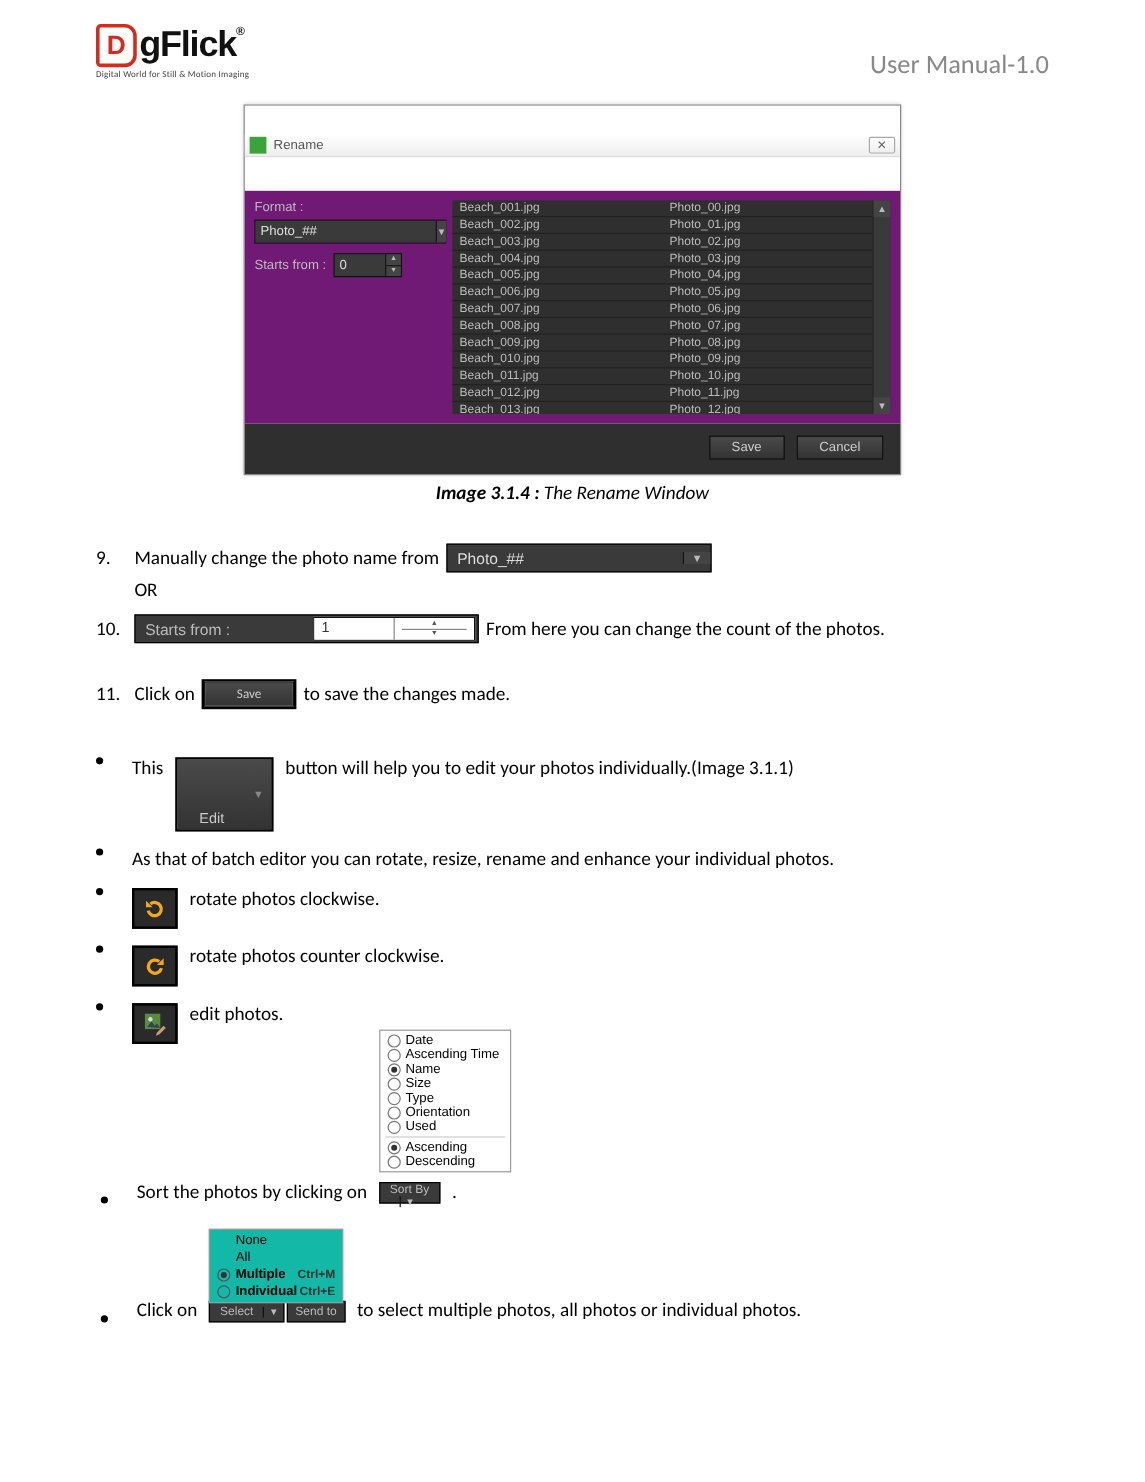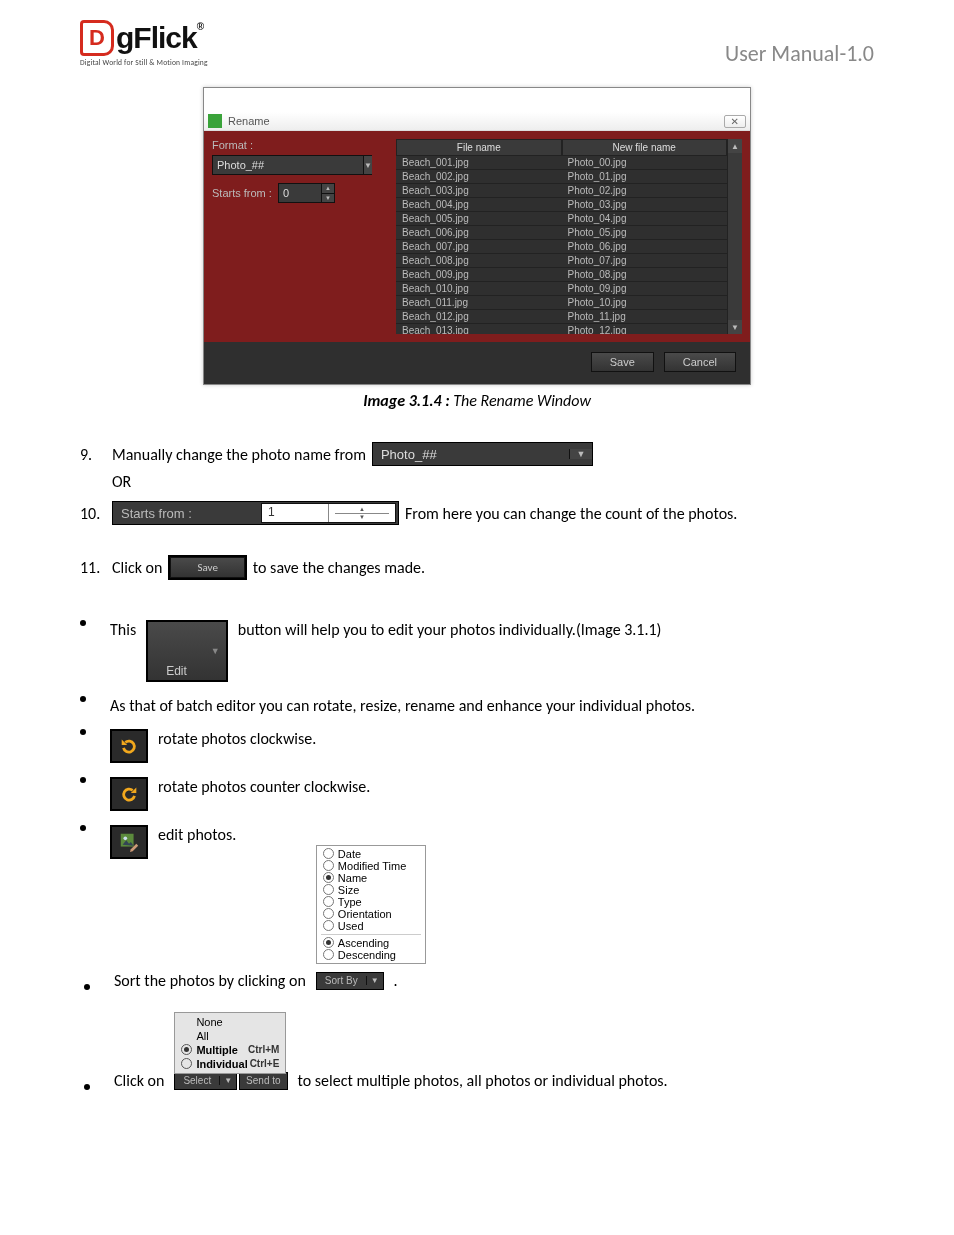--- a/index.html
+++ b/index.html
@@ -90,25 +90,26 @@
   .title-close {
     border: 1px solid #aaa;
     border-radius: 2px;
     padding: 0 6px;
     font-size: 10px;
     color: #666;
     background: linear-gradient(#fff,#eee);
   }
 
   .rename-body {
-    background: #7f1d1d;
+    background: #701a75;
     display: flex;
     padding: 8px;
-    gap: 24px;
+    gap: 5px;
     color: #bbb;
+    margin-top: 28px;
   }
   .rename-left { width: 160px; font-size: 11px; }
   .rename-left .lbl { color: #bbb; margin-bottom: 4px; }
   .format-input {
     display: flex; align-items: stretch;
     border: 1px solid #111;
     height: 18px;
     margin-bottom: 8px;
   }
   .format-input input {
@@ -288,20 +289,21 @@
   }
   .sortby-btn {
     display: inline-flex;
     border: 1px solid #000;
     background: #3a3a3a;
     color: #bbb;
     font-size: 10px;
     align-items: center;
     height: 16px;
     font-family: Tahoma, Arial, sans-serif;
+    flex-direction: column;
   }
   .sortby-btn .lbl { padding: 0 8px; }
   .sortby-btn .dd { border-left:1px solid #111; padding: 0 4px; font-size:8px; }
   .sortby-menu {
     position: absolute;
     bottom: 26px; left: 0;
     width: 108px;
     background: #fff;
     border: 1px solid #999;
     font-size: 11px;
@@ -337,21 +339,21 @@
     font-family: Tahoma, Arial, sans-serif;
   }
   .select-btn .lbl { padding:0 8px; }
   .select-btn .dd { padding:0 4px;font-size:8px;border-left:1px solid #111; }
   .sendto-btn { padding:0 6px; }
 
   .select-menu {
     position: absolute;
     bottom: 16px; left: 0;
     width: 110px;
-    background: #e5e5e5;
+    background: #14b8a6;
     border: 1px solid #999;
     font-size: 11px;
     font-family: Tahoma, Arial, sans-serif;
     padding: 2px 0;
   }
   .select-menu .opt {
     display:flex;align-items:center;justify-content:space-between;
     padding:1px 6px;
   }
   .select-menu .opt-left { display:flex;align-items:center;gap:4px; }
@@ -402,24 +404,20 @@
             <input value="0" style="">
             <div class="spin-btns">
               <div>▲</div>
               <div>▼</div>
             </div>
           </div>
         </div>
       </div>
       <div class="rename-right">
         <div class="file-table">
-          <div class="head-row">
-            <div class="head-cell">File name</div>
-            <div class="head-cell">New file name</div>
-          </div>
           <div class="file-body" id="file-body">
               <div class="file-row">
                 <div class="file-cell">Beach_001.jpg</div>
                 <div class="file-cell">Photo_00.jpg</div>
               </div>
               <div class="file-row">
                 <div class="file-cell">Beach_002.jpg</div>
                 <div class="file-cell">Photo_01.jpg</div>
               </div>
               <div class="file-row">
@@ -571,21 +569,21 @@
       <span class="dot dot-space"></span>
       <span>Sort the photos by clicking on</span>
       <span class="sortby-wrap">
         <span class="sortby-menu">
           <div class="opt">
               <span class="r"></span>
               <span>Date</span>
             </div>
           <div class="opt">
               <span class="r"></span>
-              <span>Modified Time</span>
+              <span>Ascending Time</span>
             </div>
           <div class="opt">
               <span class="r sel"></span>
               <span>Name</span>
             </div>
           <div class="opt">
               <span class="r"></span>
               <span>Size</span>
             </div>
           <div class="opt">

